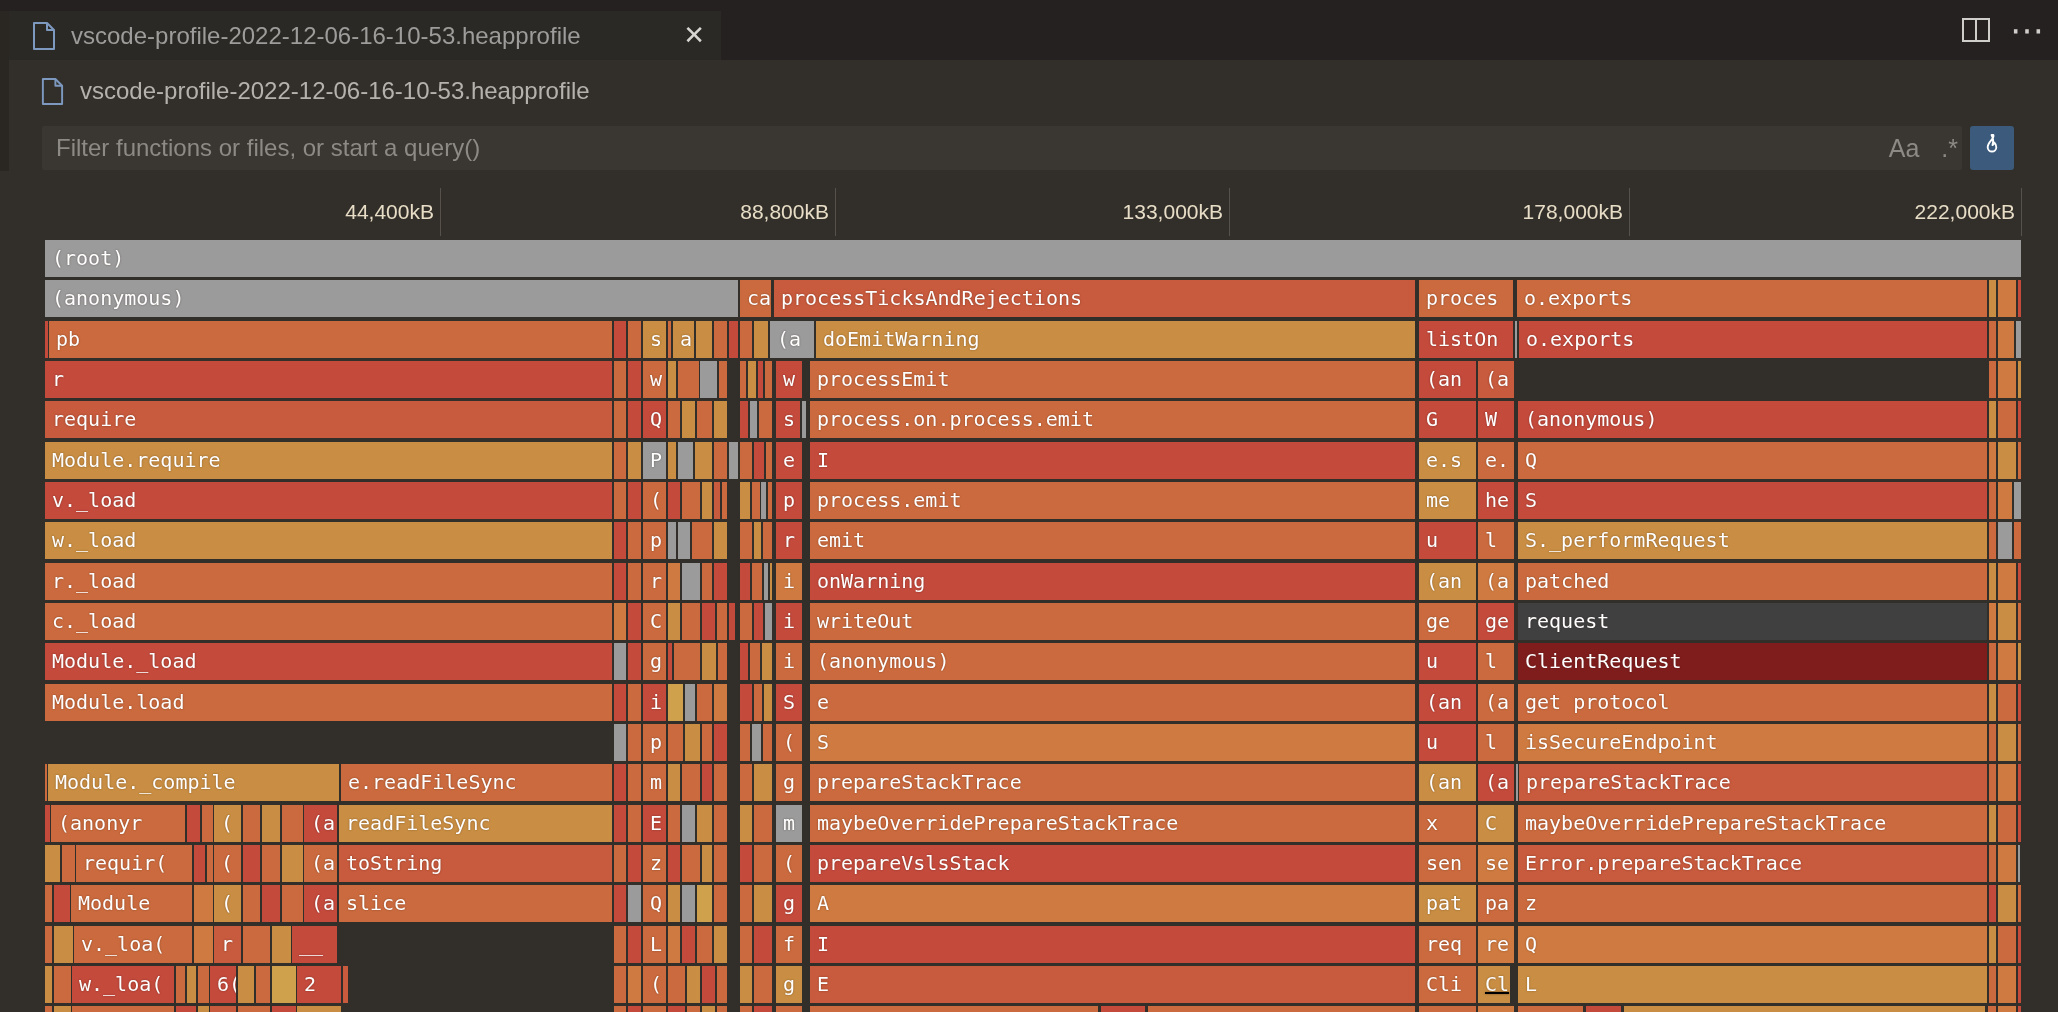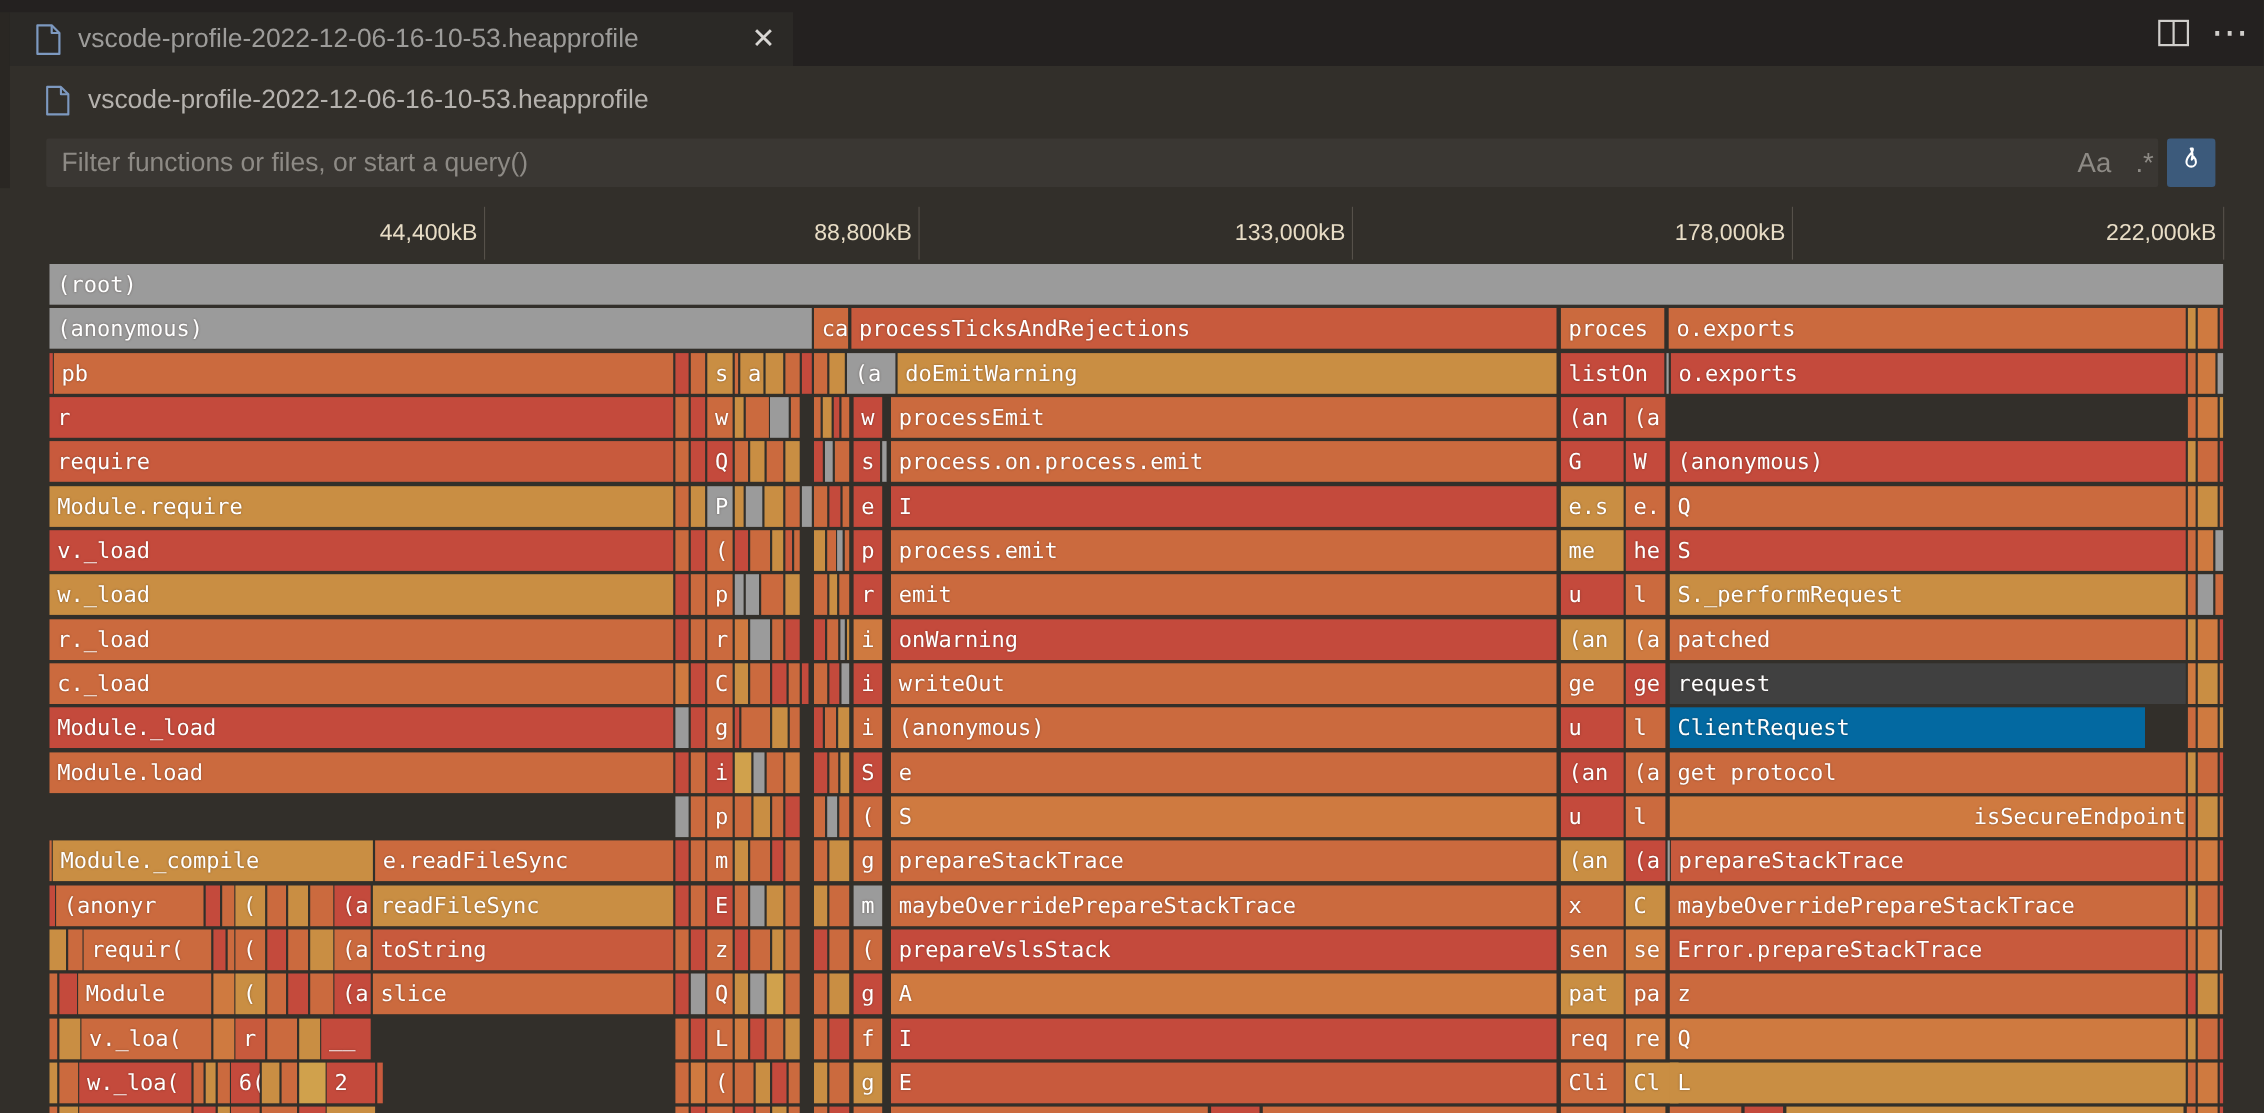--- a/index.html
+++ b/index.html
@@ -441,21 +441,21 @@
       </div>
       <div class="flame-seg" style="left: 810px; width: 605px; background: rgb(203, 106, 62);">
         <span style="line-height: 37px;">(anonymous)</span>
       </div>
       <div class="flame-seg" style="left: 1419px; width: 57px; background: rgb(196, 74, 60);">
         <span style="line-height: 37px;">u</span>
       </div>
       <div class="flame-seg" style="left: 1478px; width: 36px; background: rgb(203, 106, 62);">
         <span style="line-height: 37px;">l</span>
       </div>
-      <div class="flame-seg" style="left: 1518px; width: 432px; background: #0369a1;">
+      <div class="flame-seg" style="left: 1518px; width: 469px; background: #7f1d1d;">
         <span style="line-height: 37px;">ClientRequest</span>
       </div>
       <div class="flame-seg" style="left: 1989px; width: 7px; background: rgb(203, 106, 62);"></div>
       <div class="flame-seg" style="left: 1998px; width: 18px; background: rgb(207, 122, 64);"></div>
       <div class="flame-seg" style="left: 2018px; width: 3px; background: rgb(201, 142, 67);"></div>
     </div>
     <div class="flame-row" style="top: 684px; height: 37px;">
       <div class="flame-seg" style="left: 45px; width: 567px; background: rgb(203, 106, 62);">
         <span style="line-height: 37px;">Module.load</span>
       </div>
@@ -508,21 +508,21 @@
       </div>
       <div class="flame-seg" style="left: 810px; width: 605px; background: rgb(207, 122, 64);">
         <span style="line-height: 37px;">S</span>
       </div>
       <div class="flame-seg" style="left: 1419px; width: 57px; background: rgb(196, 74, 60);">
         <span style="line-height: 37px;">u</span>
       </div>
       <div class="flame-seg" style="left: 1478px; width: 36px; background: rgb(203, 106, 62);">
         <span style="line-height: 37px;">l</span>
       </div>
-      <div class="flame-seg" style="left: 1518px; width: 469px; background: rgb(207, 122, 64); text-align: right;">
+      <div class="flame-seg" style="left: 1518px; width: 469px; background: rgb(207, 122, 64);">
         <span style="line-height: 37px;">isSecureEndpoint</span>
       </div>
       <div class="flame-seg" style="left: 1989px; width: 7px; background: rgb(203, 106, 62);"></div>
       <div class="flame-seg" style="left: 1998px; width: 18px; background: rgb(201, 142, 67);"></div>
       <div class="flame-seg" style="left: 2018px; width: 3px; background: rgb(203, 106, 62);"></div>
     </div>
     <div class="flame-row" style="top: 764px; height: 37px;">
       <div class="flame-seg" style="left: 45px; width: 2px; background: rgb(203, 106, 62);"></div>
       <div class="flame-seg" style="left: 341px; width: 271px; background: rgb(203, 106, 62);">
         <span style="line-height: 37px;">e.readFileSync</span>
@@ -786,21 +786,21 @@
       <div class="flame-seg" style="left: 754px; width: 18px; background: rgb(203, 106, 62);"></div>
       <div class="flame-seg" style="left: 776px; width: 26px; background: rgb(201, 142, 67);">
         <span style="line-height: 37px;">g</span>
       </div>
       <div class="flame-seg" style="left: 810px; width: 605px; background: rgb(200, 90, 61);">
         <span style="line-height: 37px;">E</span>
       </div>
       <div class="flame-seg" style="left: 1419px; width: 57px; background: rgb(203, 106, 62);">
         <span style="line-height: 37px;">Cli</span>
       </div>
-      <div class="flame-seg" style="left: 1478px; width: 48px; background: rgb(201, 142, 67);">
+      <div class="flame-seg" style="left: 1478px; width: 32px; background: rgb(201, 142, 67); text-decoration: underline;">
         <span style="line-height: 37px;">Cl</span>
       </div>
       <div class="flame-seg" style="left: 1518px; width: 469px; background: rgb(201, 142, 67);">
         <span style="line-height: 37px;">L</span>
       </div>
       <div class="flame-seg" style="left: 1989px; width: 7px; background: rgb(203, 106, 62);"></div>
       <div class="flame-seg" style="left: 1998px; width: 18px; background: rgb(207, 122, 64);"></div>
       <div class="flame-seg" style="left: 2018px; width: 3px; background: rgb(196, 74, 60);"></div>
     </div>
     <div class="flame-row" style="top: 1006px; height: 37px;">

